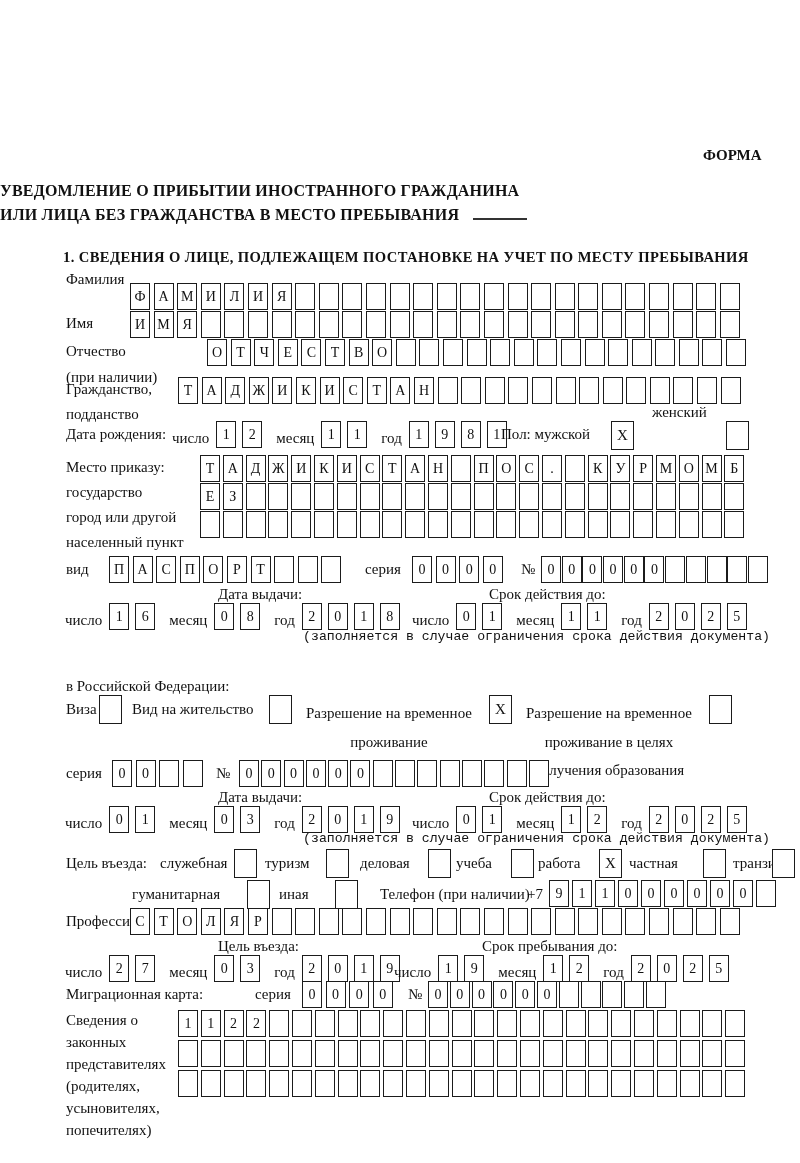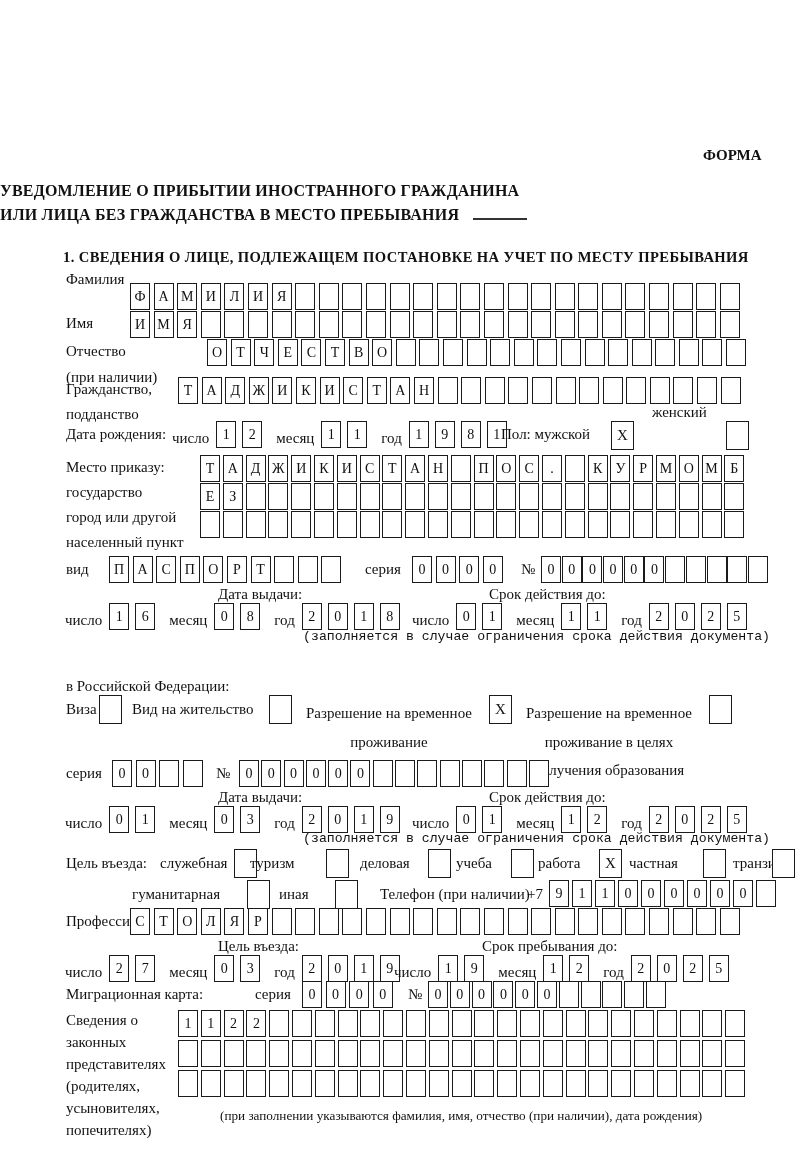--- a/index.html
+++ b/index.html
@@ -427,21 +427,21 @@
         <span class="cell">0</span>
         <span class="cell">2</span>
         <span class="cell">5</span>
       </span>
     </div>
   <div class="abs small rightnote" style="top:831px;left:300px;">(заполняется в случае ограничения срока действия документа)</div>
 
   <div class="abs lbl" style="top:855px;left:66px;">Цель въезда:</div>
   <div class="abs lbl" style="top:855px;left:160px;">служебная</div>
   <span class="abs cb" style="top:849px;left:234px;"></span>
-  <div class="abs lbl" style="top:855px;left:250px;">туризм</div>
+  <div class="abs lbl" style="top:855px;left:265px;">туризм</div>
   <span class="abs cb" style="top:849px;left:326px;"></span>
   <div class="abs lbl" style="top:855px;left:360px;">деловая</div>
   <span class="abs cb" style="top:849px;left:428px;"></span>
   <div class="abs lbl" style="top:855px;left:456px;">учеба</div>
   <span class="abs cb" style="top:849px;left:511px;"></span>
   <div class="abs lbl" style="top:855px;left:538px;">работа</div>
   <span class="abs cb" style="top:849px;left:599px;">X</span>
   <div class="abs lbl" style="top:855px;left:629px;">частная</div>
   <span class="abs cb" style="top:849px;left:703px;"></span>
   <div class="abs lbl" style="top:855px;left:733px;">транзит</div>
@@ -640,15 +640,14 @@
       <span class="cell"></span>
       <span class="cell"></span>
       <span class="cell"></span>
       <span class="cell"></span>
       <span class="cell"></span>
       <span class="cell"></span>
       <span class="cell"></span>
       <span class="cell"></span>
       <span class="cell"></span>
     </div>
-  <div class="abs small" style="top:1108px;left:220px;">(при заполнении указываются фамилия, имя, отчество (при наличии), дата рождения)</div>
 
 </div>
 
 </body></html>

